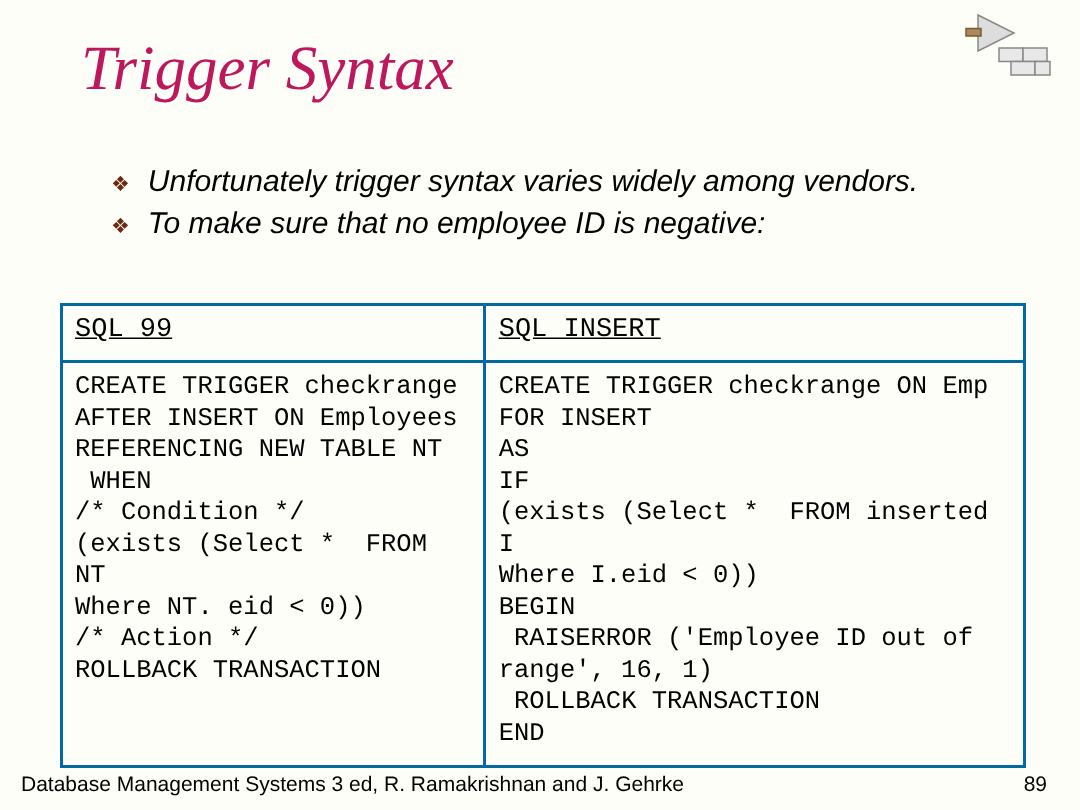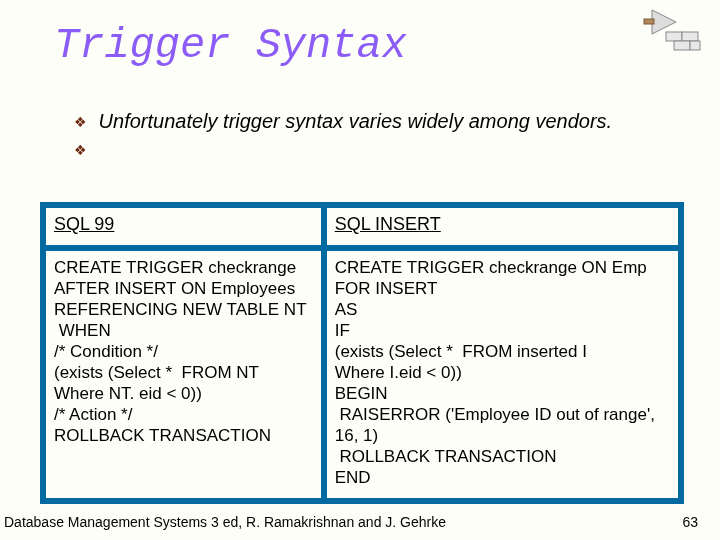--- a/index.html
+++ b/index.html
@@ -16,25 +16,25 @@
   .slide {
     width: 720px;
     height: 540px;
     position: relative;
     box-sizing: border-box;
   }
   .title {
     position: absolute;
     top: 22px;
     left: 54px;
-    font-family: Liberation Mono, monospace;
+    font-family: Liberation Serif, serif;
     font-style: italic;
     font-size: 42px;
     font-weight: 400;
-    color: #8b5cf6;
+    color: #be185d;
   }
   .bullets {
     position: absolute;
     top: 108px;
     left: 74px;
     right: 40px;
   }
   .brow {
     display: flex;
     align-items: flex-start;
@@ -57,40 +57,40 @@
     top: 202px;
     left: 40px;
     right: 36px;
   }
   table.codegrid {
     border-collapse: collapse;
     width: 100%;
     table-layout: fixed;
   }
   table.codegrid td {
-    border: 6px solid #0369a1;
+    border: 2px solid #0369a1;
     vertical-align: top;
     padding: 6px 8px 10px 8px;
-    font-family: Liberation Sans, sans-serif;
+    font-family: Liberation Mono, monospace;
   }
   .hdr {
     font-size: 18px;
     text-decoration: underline;
     padding: 6px 8px;
   }
   .code {
     font-size: 17px;
     line-height: 21px;
     white-space: pre-wrap;
     margin-left: 27px;
   }
   .footer {
     position: absolute;
     bottom: 10px;
-    left: 4px;
+    left: 14px;
     right: 22px;
     display: flex;
     justify-content: space-between;
     font-size: 14px;
     color: #000;
   }
   .decor {
     position: absolute;
     top: 4px;
     right: 18px;
@@ -117,20 +117,21 @@
 
   <div class="title">Trigger Syntax</div>
 
   <div class="bullets">
     <div class="brow">
       <span class="bmark">❖</span>
       <span class="btext">Unfortunately trigger syntax varies widely among vendors.</span>
     </div>
     <div class="brow">
       <span class="bmark">❖</span>
+      <span class="btext">To make sure that no employee ID is negative:</span>
     </div>
   </div>
 
   <div class="tablewrap">
     <table class="codegrid">
       <colgroup>
           <col style="width:44%">
           <col style="width:56%">
         </colgroup>
       <tbody>
@@ -158,16 +159,16 @@
  RAISERROR ('Employee ID out of range', 16, 1)
  ROLLBACK TRANSACTION
 END</td>
       </tr>
     </tbody>
       </table>
   </div>
 
   <div class="footer">
     <span>Database Management Systems 3 ed,  R. Ramakrishnan and J. Gehrke</span>
-    <span>63</span>
+    <span>89</span>
   </div>
 
 </div>
 
 </body></html>

